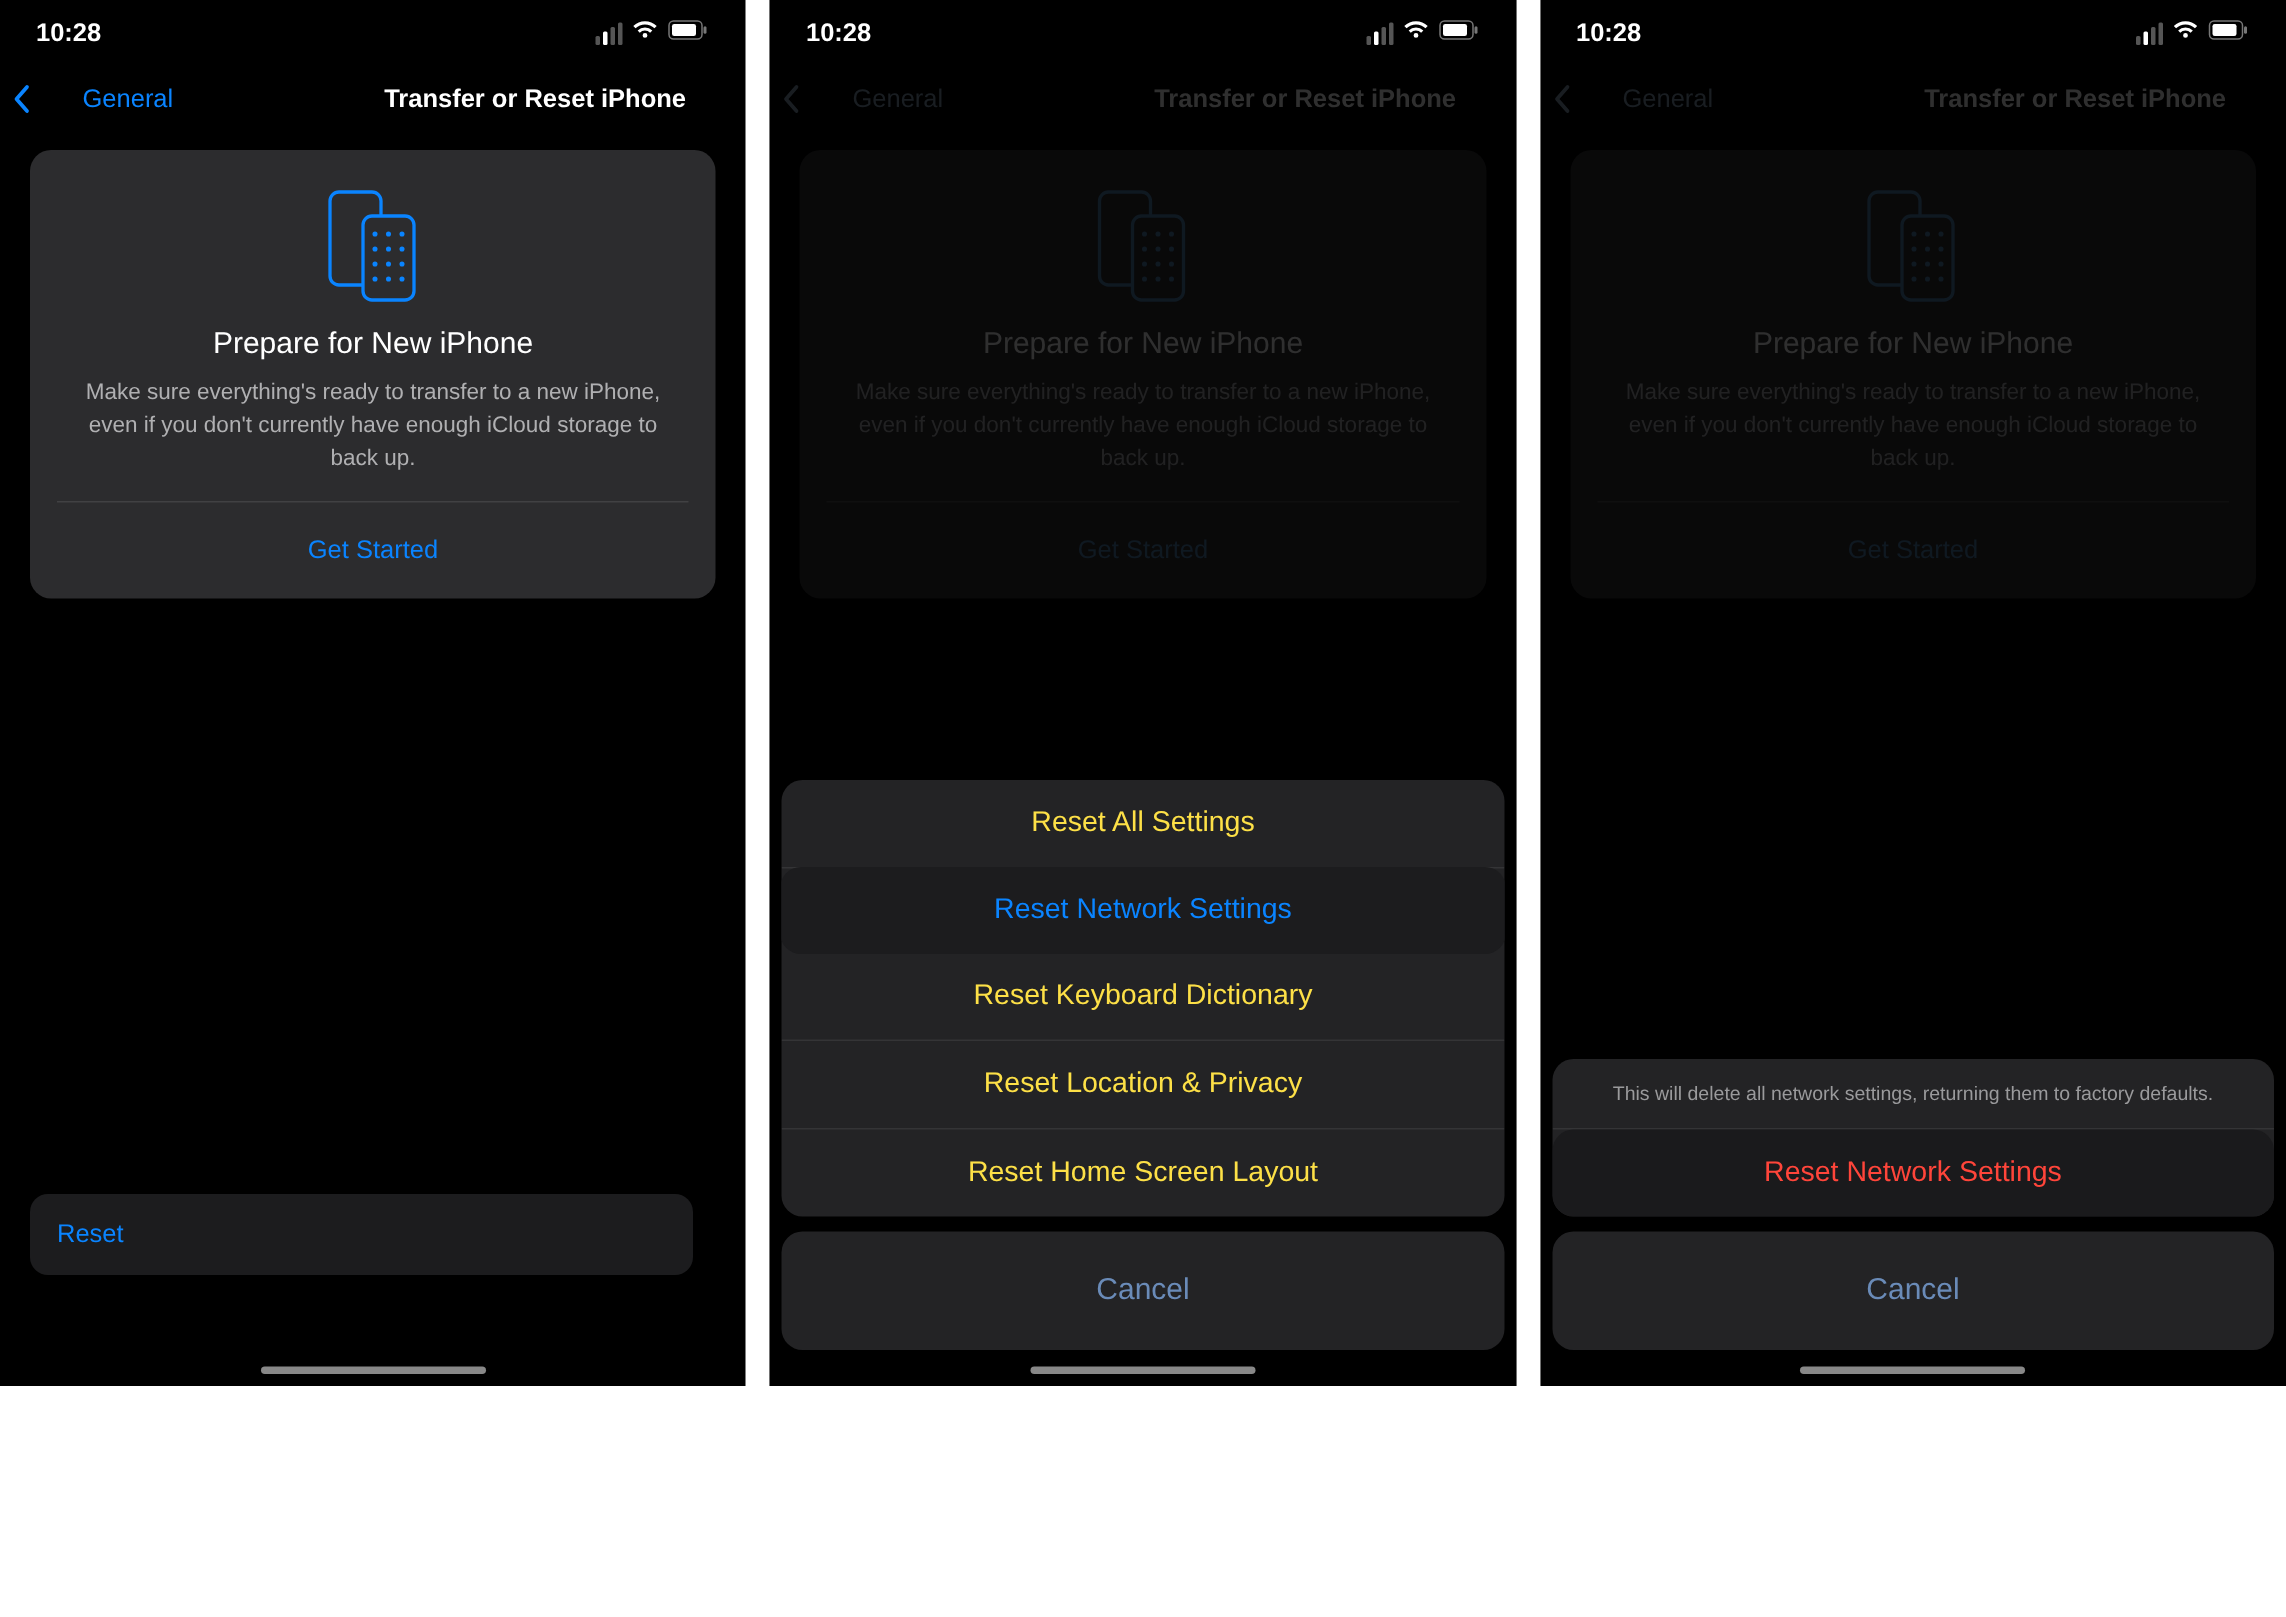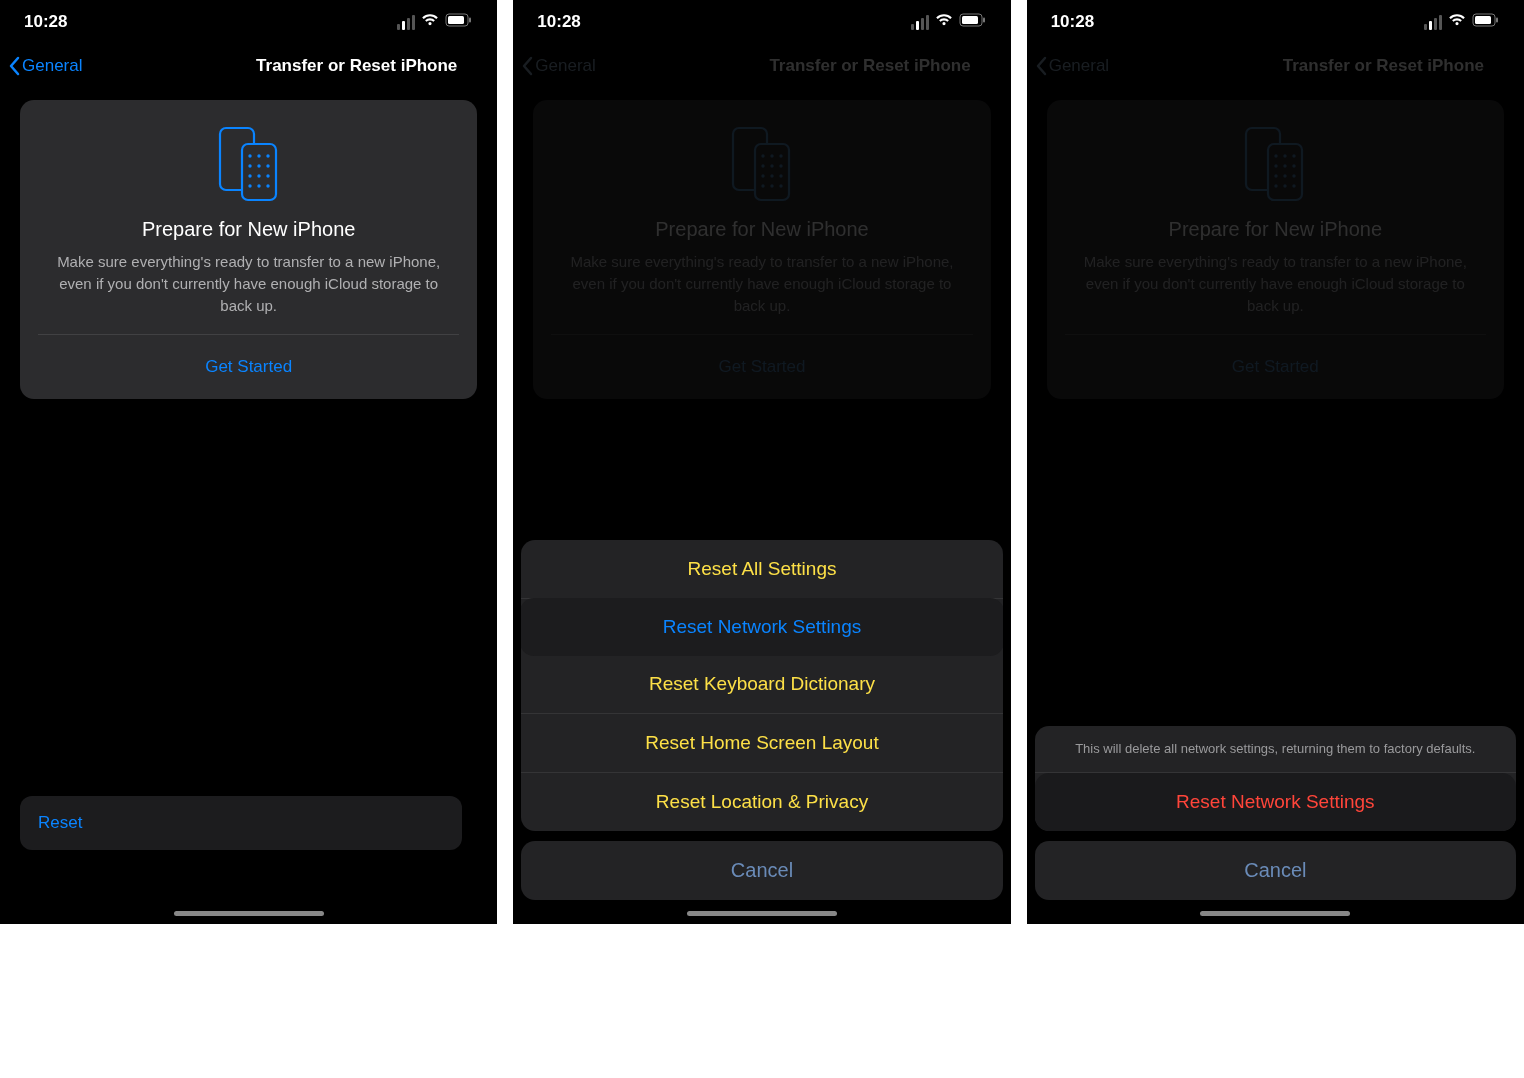--- a/index.html
+++ b/index.html
@@ -40,20 +40,21 @@
       position: relative;
       padding: 0 8px;
     }
     .back-btn {
       display: flex;
       align-items: center;
       color: #0a84ff;
       font-size: 17px;
       position: absolute;
       left: 8px;
+      gap: 33px;
     }
     .back-chevron {
       width: 12px; height:20px;
       margin-right: 2px;
     }
     .nav-title {
       font-weight: 600;
       font-size: 17px;
       color: #fff;
       margin: 0 auto;
@@ -159,21 +160,21 @@
       border-radius: 14px;
       margin: -1px;
       border: none;
       position: relative;
       z-index: 2;
     }
     .cancel-btn {
       background: #2b2b2d;
       border-radius: 14px;
       text-align: center;
-      padding: 18px;
+      padding: 28px;
       color: #6a8bb8;
       font-size: 20px;
       font-weight: 500;
     }
     .cancel-btn.dimmed { background: #232325; }
 
     
     .confirm-sheet {
       position: absolute;
       left: 8px; right: 8px;
@@ -360,22 +361,22 @@
       <div class="prepare-body" style="color:#7a7a7c;">Make sure everything's ready to transfer to a new iPhone, even if you don't currently have enough iCloud storage to back up.</div>
       <div class="get-started">Get Started</div>
     </div>
   </div>
 
   <div class="action-sheet">
     <div class="action-group dimmed">
       <div class="action-row">Reset All Settings</div>
       <div class="action-row highlighted">Reset Network Settings</div>
       <div class="action-row">Reset Keyboard Dictionary</div>
+      <div class="action-row">Reset Location &amp; Privacy</div>
       <div class="action-row">Reset Home Screen Layout</div>
-      <div class="action-row">Reset Location &amp; Privacy</div>
     </div>
     <div class="cancel-btn dimmed">Cancel</div>
   </div>
   <div class="home-indicator"></div>
 </div>
 
 <div class="phone dimmed">
   <div class="dim-overlay"></div>
   <div class="status-bar" style="position:relative; z-index:6;">
     <div class="status-left">10:28</div>

